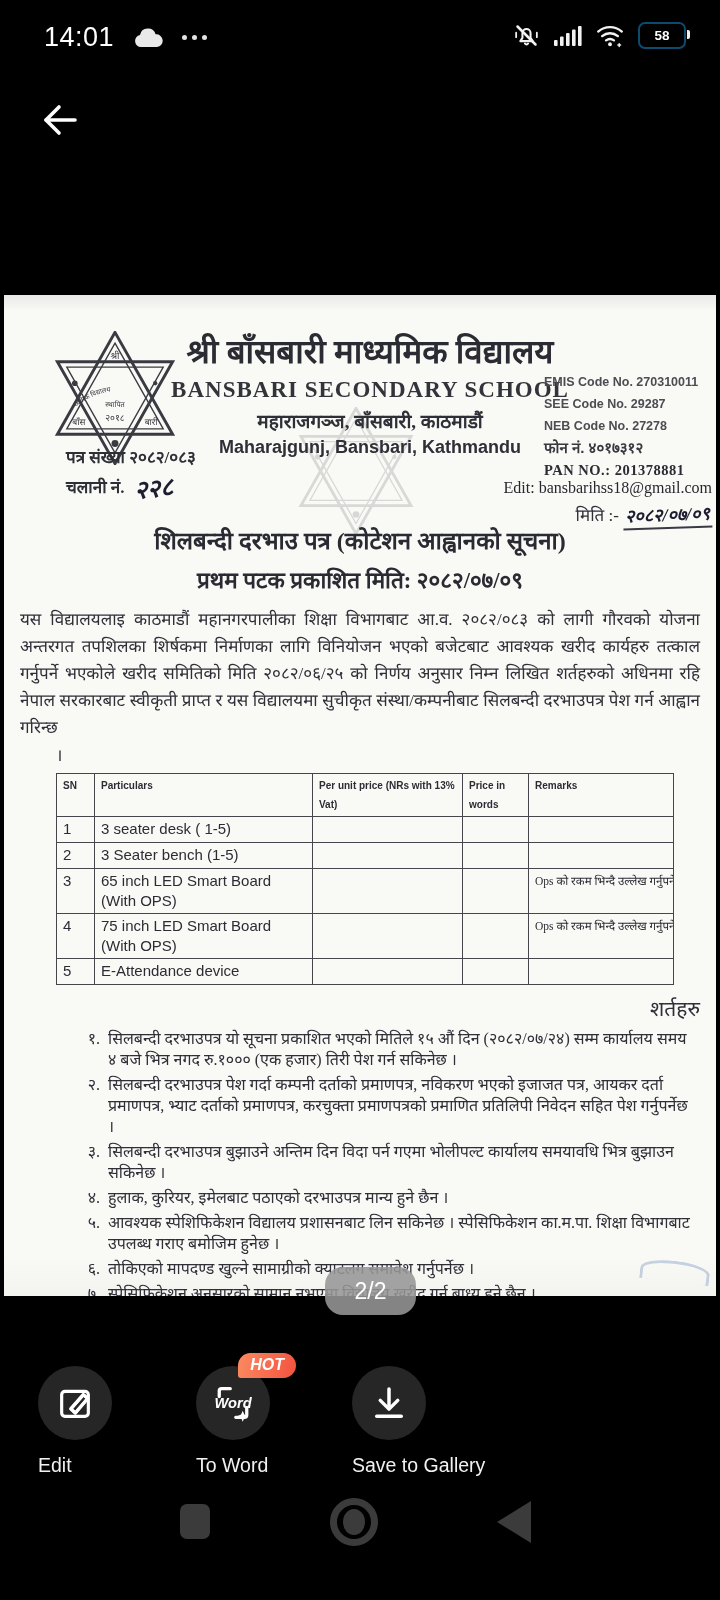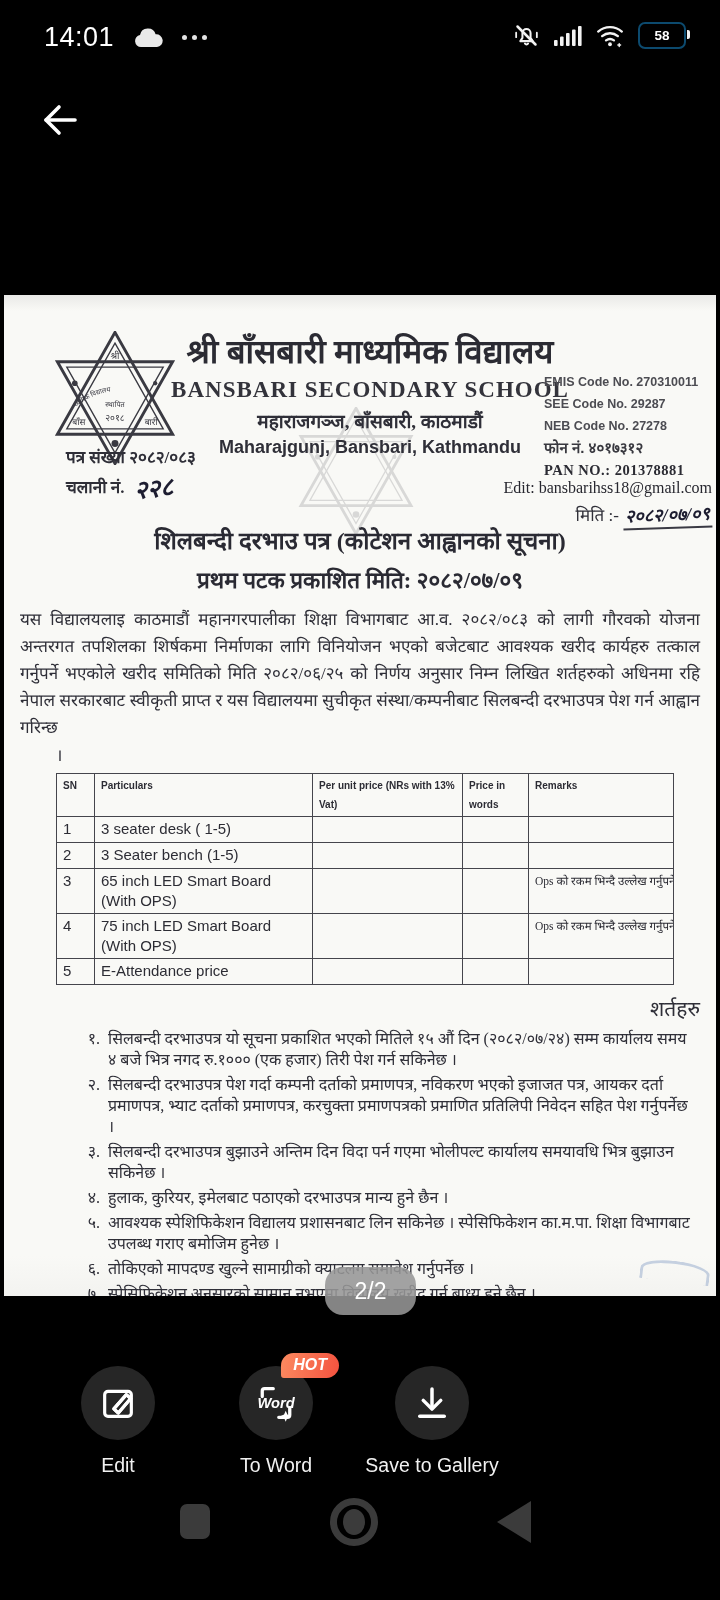--- a/index.html
+++ b/index.html
@@ -62,21 +62,21 @@
   .stamp-fragment{position:absolute;right:6px;bottom:14px;width:64px;height:18px;
                   border:3px solid rgba(80,115,175,.30);border-bottom:none;border-radius:50% 50% 0 0;transform:rotate(7deg);}
 
   
   .page-indicator{position:absolute;left:325px;top:1267px;width:91px;height:48px;border-radius:18px;
                   background:rgba(150,150,150,.88);color:#fff;font-size:23px;font-weight:500;
                   display:flex;align-items:center;justify-content:center;}
 
   
   .toolbar{position:absolute;left:0;top:1352px;width:720px;height:150px;}
-  .tb-item{position:absolute;top:0;width:160px;display:flex;flex-direction:column;align-items:center;cursor:pointer;}
+  .tb-item{position:absolute;top:0;width:160px;display:flex;flex-direction:column;align-items:flex-start;cursor:pointer;}
   .tb-edit{left:38px;} .tb-word{left:196px;} .tb-save{left:352px;} .tb-share{left:509px;}
   .tb-circle{position:relative;width:74px;height:74px;border-radius:50%;background:#262626;
              display:flex;align-items:center;justify-content:center;margin-top:14px;}
   .tb-label{margin-top:14px;color:#f1f1f1;font-size:19.5px;white-space:nowrap;}
   .hot-badge{position:absolute;top:-13px;right:-26px;padding:3px 12px 4px 12px;font-size:16px;font-style:italic;font-weight:800;
              color:#fff;background:linear-gradient(100deg,#fb8a60,#f4523f);border-radius:13px 13px 13px 3px;}
   .hot-badge:empty{display:none;}
 
   
   .nav-bar{position:absolute;left:0;top:1490px;width:720px;height:70px;}
@@ -262,21 +262,21 @@
           <tr>
             <td class="c-sn">4</td>
             <td class="c-part">75 inch LED Smart Board (With OPS)</td>
             <td class="c-price"></td>
             <td class="c-words"></td>
             <td class="c-rem">Ops को रकम भिन्दै उल्लेख गर्नुपर्ने</td>
           </tr>
 
           <tr>
             <td class="c-sn">5</td>
-            <td class="c-part">E-Attendance price</td>
+            <td class="c-part">E-Attendance device</td>
             <td class="c-price"></td>
             <td class="c-words"></td>
             <td class="c-rem"></td>
           </tr>
         </tbody>
     </table>
 
     <div class="terms-head">शर्तहरु</div>
     <ol class="terms">
 

